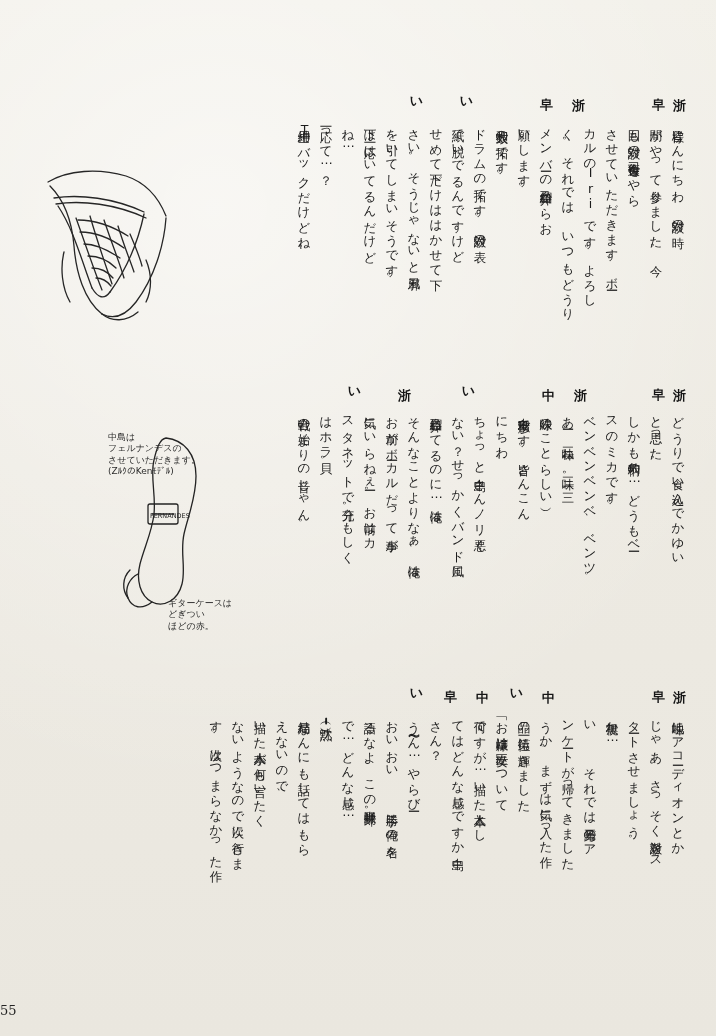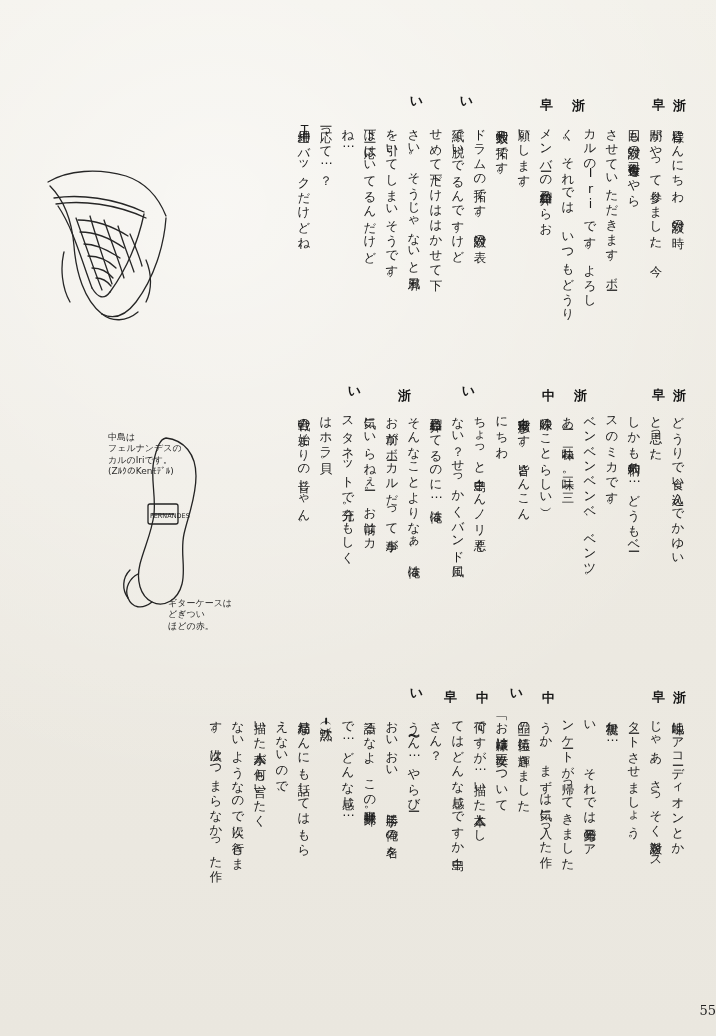--- a/index.html
+++ b/index.html
@@ -87,21 +87,21 @@
     color: #2a2a2a;
     line-height: 1.25;
     white-space: pre;
   }
 
   .page-number {
     position: absolute;
     bottom: 18px;
     left: 0;
     right: 0;
-    text-align: right;
+    text-align: left;
     font-size: 13px;
     color: #222;
     font-family: "DejaVu Serif", serif;
   }
 </style>
 </head>
 <body>
 
 <div class="page">
   <div class="paper-tint"></div>
@@ -201,21 +201,21 @@
       <path d="M40 174 C30 182, 20 180, 16 170 C12 160, 18 150, 26 146"></path>
       <path d="M16 170 C10 162, 10 150, 18 142"></path>
       <rect x="36" y="76" width="30" height="20" rx="2"></rect>
       <path d="M40 86 h22"></path>
     </g>
     <text x="38" y="90" font-family="DejaVu Sans, sans-serif" font-size="6.5" fill="#232323">FERNANDES</text>
   </svg>
 
   <div class="hand-note" style="top:432px; left:108px; font-size:9px;">中島は
 フェルナンデスの
-カルのIriです。
+させていただきます。
 (ZﾙｸのKenﾓﾃﾞﾙ)</div>
   <div class="hand-note" style="top:598px; left:168px; font-size:9px;">ギターケースは
 どぎつい
 ほどの赤。</div>
 
   <div class="spk-row" style="top:680px; right:28px;">
     <span class="spk">浙</span>
     <span class="spk" style="margin-left:92px;">皁</span>
     <span class="spk" style="margin-left:14px;">中</span>
     <span class="spk" style="margin-left:16px;">い</span>

